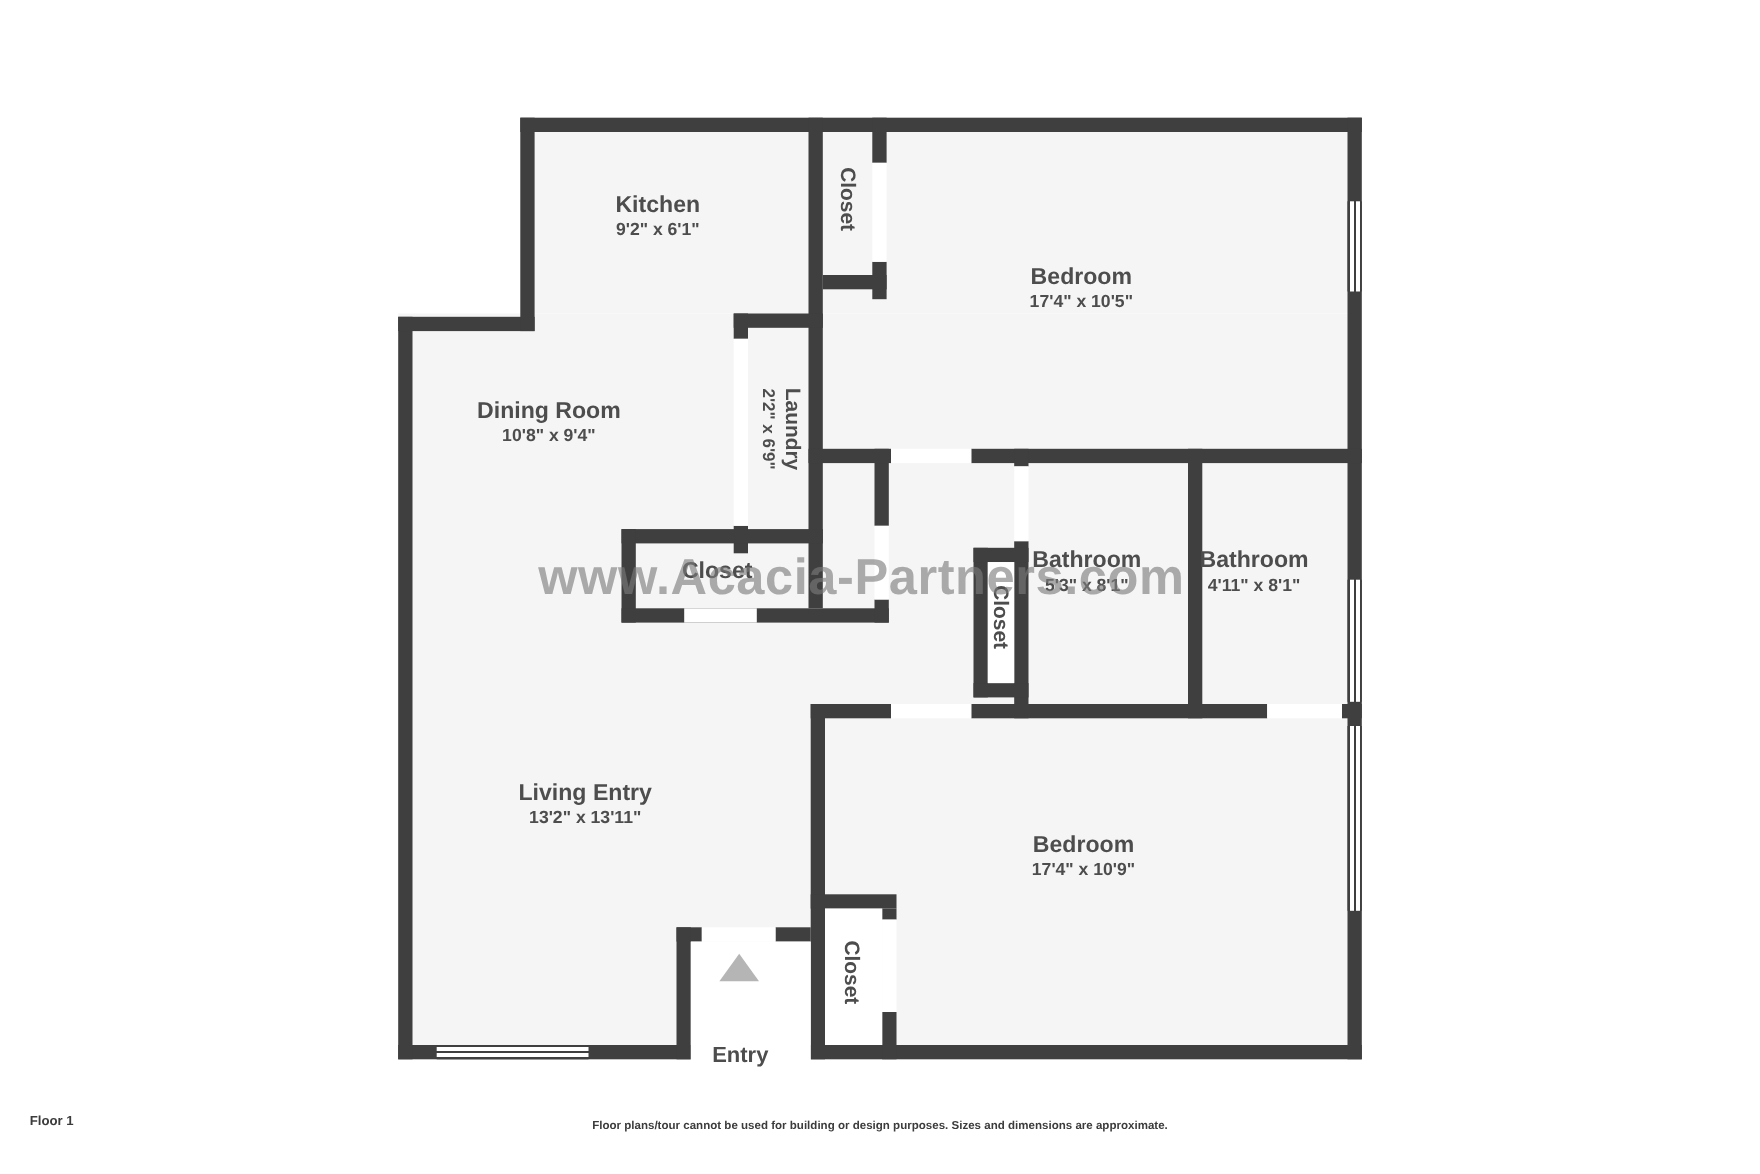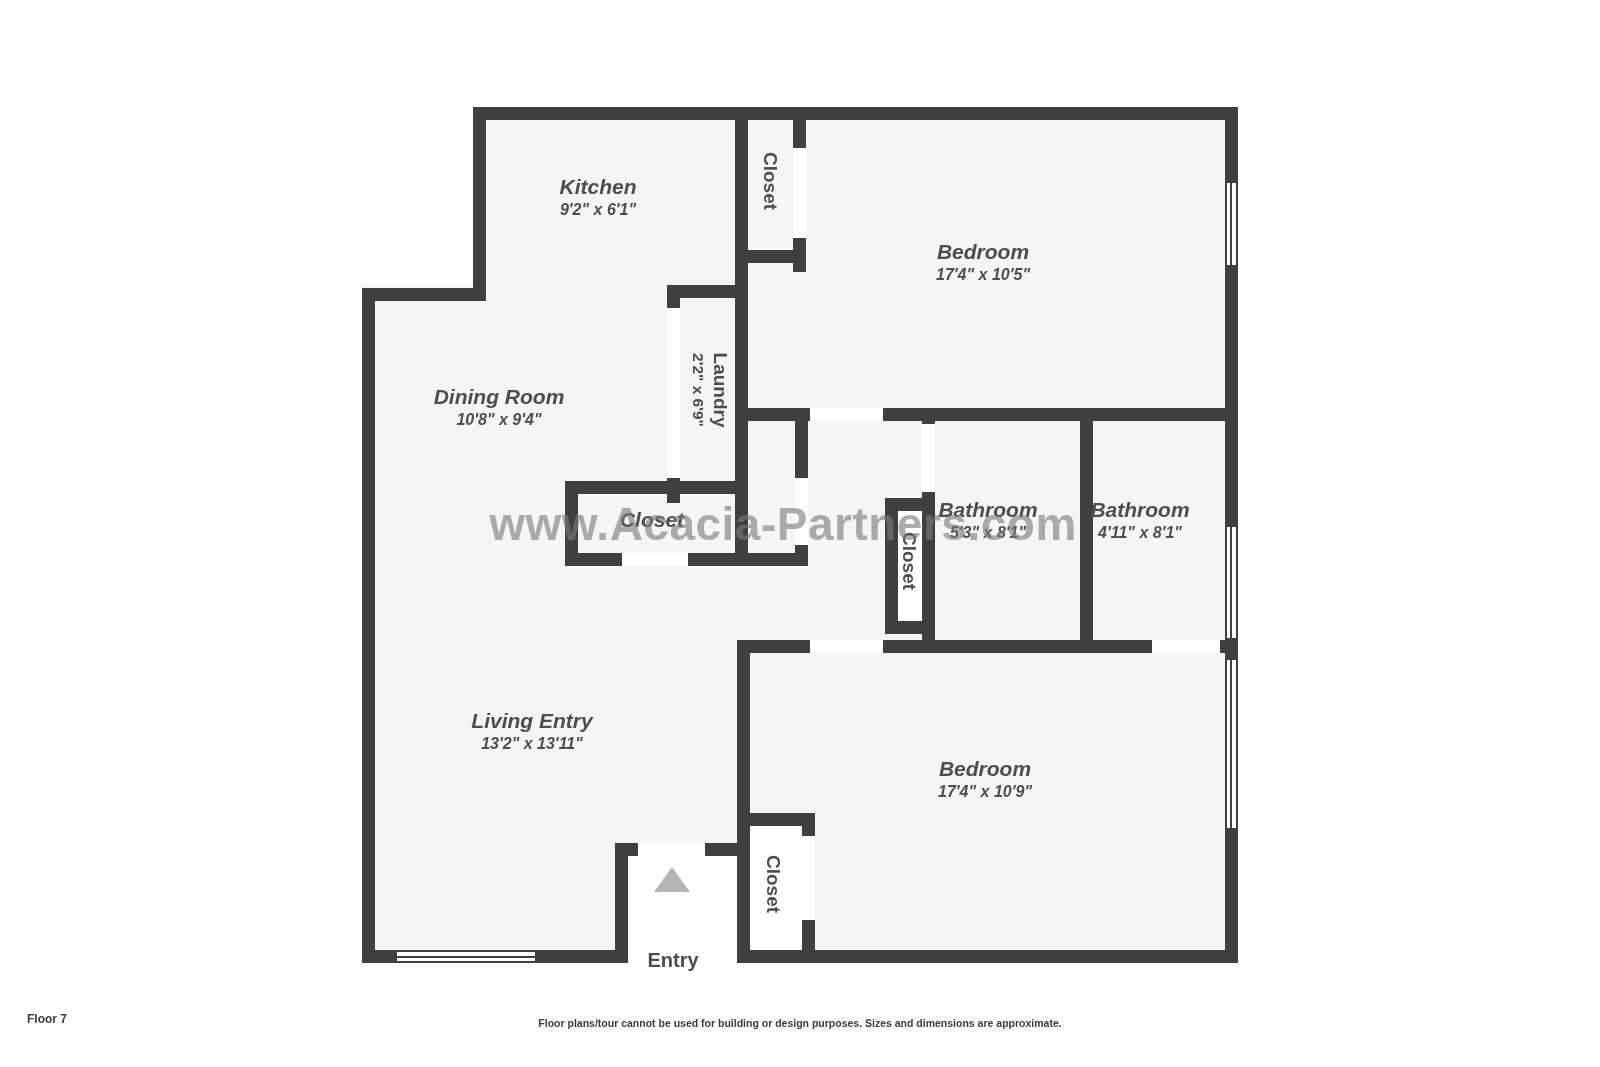--- a/index.html
+++ b/index.html
@@ -8,21 +8,21 @@
   .plan{position:absolute;left:0;top:0;width:1600px;height:1067px;}
   .floor{position:absolute;background:#f5f5f5;}
   .wall{position:absolute;background:#3f3f3f;z-index:10;}
   .door{position:absolute;background:#ffffff;z-index:20;}
   .cavity{position:absolute;background:#ffffff;z-index:5;}
   .win-v{position:absolute;z-index:22;
          background:linear-gradient(to right,#3f3f3f 0 2px,#fff 2px 5.5px,#3f3f3f 5.5px 7.5px,#fff 7.5px 11px,#3f3f3f 11px 13px);}
   .win-h{position:absolute;z-index:22;
          background:linear-gradient(to bottom,#3f3f3f 0 2px,#fff 2px 5.5px,#3f3f3f 5.5px 7.5px,#fff 7.5px 11px,#3f3f3f 11px 13px);}
   .room-label{position:absolute;transform:translate(-50%,-50%);text-align:center;
-              color:#4d4d4d;white-space:nowrap;z-index:30;line-height:1.25;font-style:italic;}
+              color:#4d4d4d;white-space:nowrap;z-index:30;line-height:1.25;}
   .room-label .rname{font-size:21px;font-weight:700;}
   .room-label .rdims{font-size:16px;font-weight:700;}
   .vlabel{position:absolute;transform:translate(-50%,-50%) rotate(90deg);text-align:center;
           color:#4d4d4d;white-space:nowrap;z-index:30;line-height:1.25;}
   .vlabel .rname{font-size:19px;font-weight:700;}
   .vlabel .rdims{font-size:15.5px;font-weight:700;}
   .entry-label{position:absolute;transform:translate(-50%,-50%);font-size:20px;font-weight:700;
                color:#4d4d4d;white-space:nowrap;z-index:30;}
   .entry-triangle{position:absolute;width:0;height:0;z-index:30;
                   border-left:18px solid transparent;border-right:18px solid transparent;
@@ -108,21 +108,21 @@
     <div class="win-h" style="left:397px;top:950px;width:138px;height:13px"></div>
 
     <div class="room-label" style="left:598px;top:197px">
       <div class="rname">Kitchen</div>
       <div class="rdims">9'2" x 6'1"</div>
     </div>
     <div class="room-label" style="left:983px;top:262px">
       <div class="rname">Bedroom</div>
       <div class="rdims">17'4" x 10'5"</div>
     </div>
-    <div class="room-label" style="left:499px;top:407px">
+    <div class="room-label" style="left:499px;top:384px">
       <div class="rname">Dining Room</div>
       <div class="rdims">10'8" x 9'4"</div>
     </div>
     <div class="room-label" style="left:988px;top:520px">
       <div class="rname">Bathroom</div>
       <div class="rdims">5'3" x 8'1"</div>
     </div>
     <div class="room-label" style="left:1140px;top:520px">
       <div class="rname">Bathroom</div>
       <div class="rdims">4'11" x 8'1"</div>
@@ -152,15 +152,15 @@
     <div class="vlabel" style="left:773px;top:884px">
       <div class="rname">Closet</div>
     </div>
 
     <div class="entry-triangle" style="left:654px;top:867px"></div>
     <div class="entry-label" style="left:673px;top:960px">Entry</div>
 
     <div class="watermark">www.Acacia-Partners.com</div>
   </div>
 
-  <div class="footer-floor">Floor 7</div>
+  <div class="footer-floor">Floor 1</div>
   <div class="footer-note">Floor plans/tour cannot be used for building or design purposes. Sizes and dimensions are approximate.</div>
 </div>
 
 </body></html>

